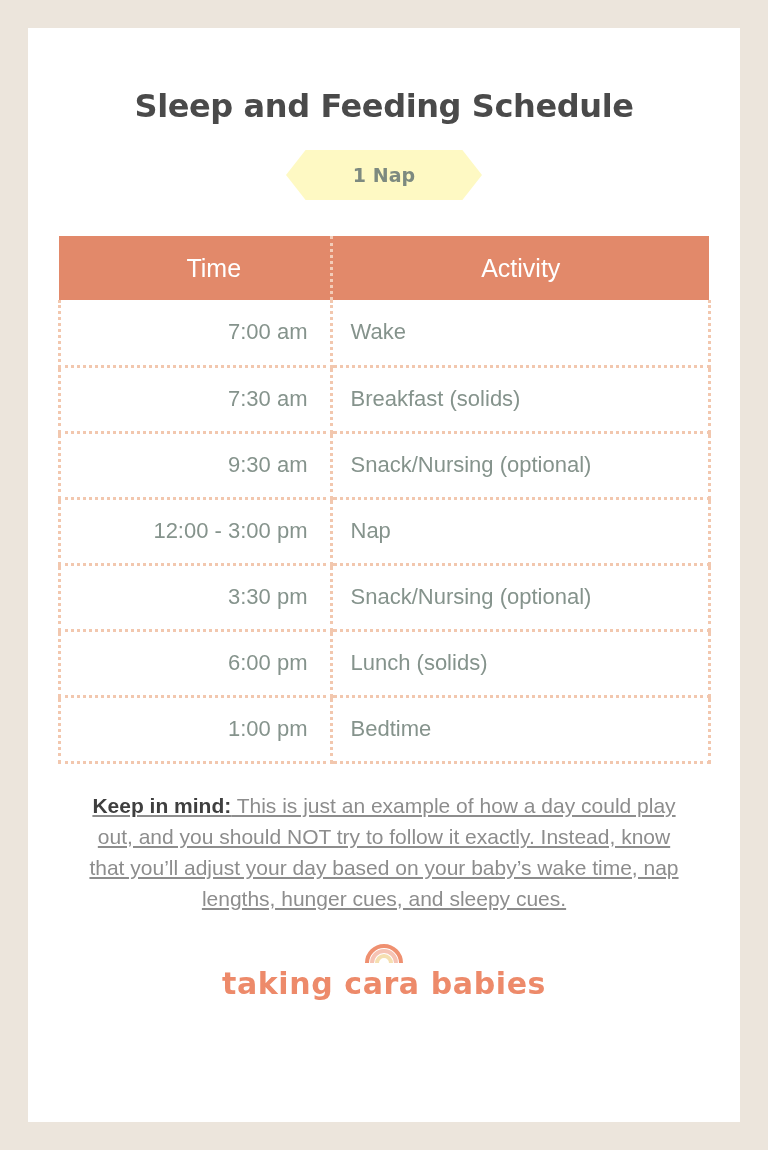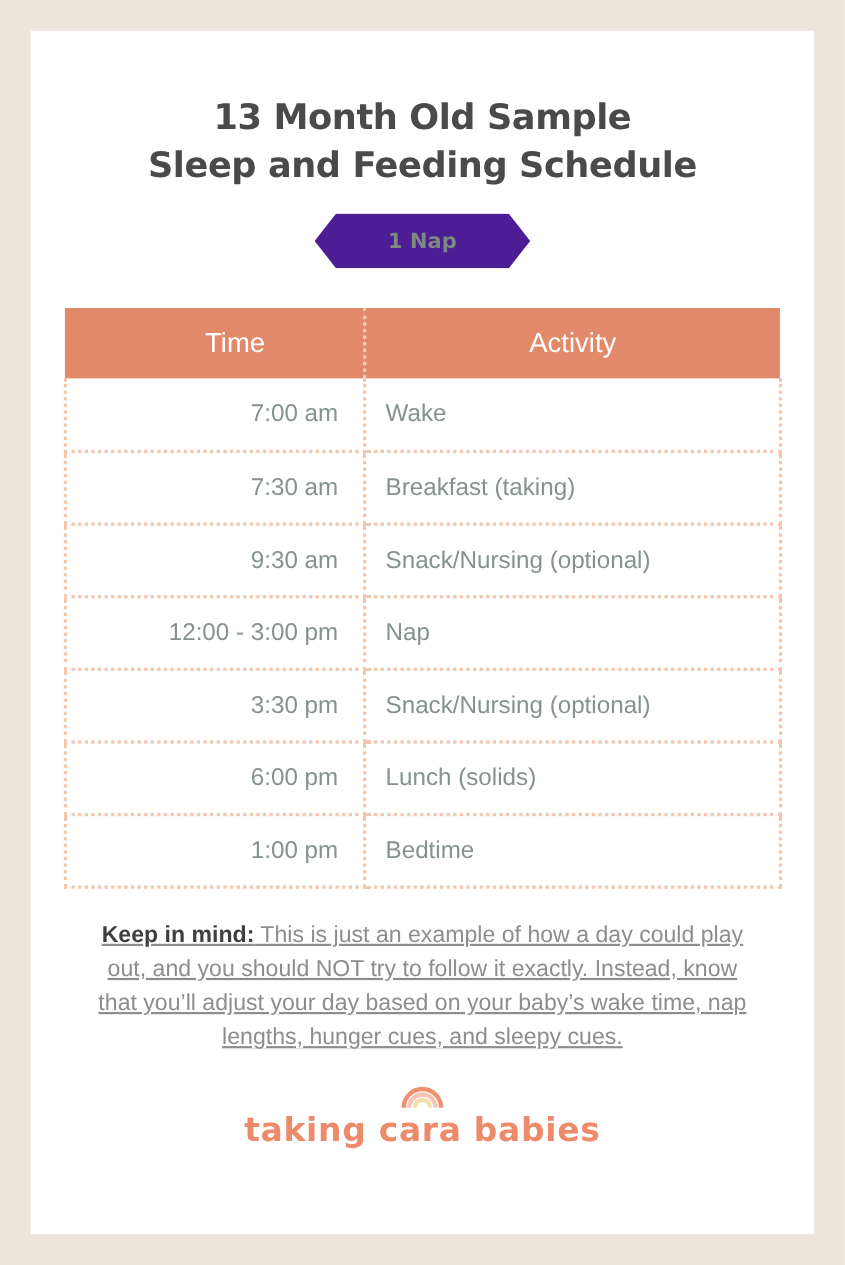--- a/index.html
+++ b/index.html
@@ -44,21 +44,21 @@
   
   .badge-wrap {
     display: flex;
     justify-content: center;
     margin-top: 22px;
   }
   .nap-badge {
     position: relative;
     width: 196px;
     height: 50px;
-    background: #4c1d95;
+    background: #fef9c3;
     -webkit-clip-path: polygon(10% 0%, 90% 0%, 100% 50%, 90% 100%, 10% 100%, 0% 50%);
     clip-path: polygon(10% 0%, 90% 0%, 100% 50%, 90% 100%, 10% 100%, 0% 50%);
     display: flex;
     align-items: center;
     justify-content: center;
   }
   .nap-badge-label {
     font-family: "DejaVu Sans", sans-serif;
     font-weight: bold;
     font-size: 19px;
@@ -146,21 +146,20 @@
     letter-spacing: 0.6px;
     color: #ed8a6a;
   }
 </style>
 </head>
 <body>
 
 <div class="page-frame">
 
   <div class="title-block">
-    <div class="title-line">13 Month Old Sample</div>
     <div class="title-line">Sleep and Feeding Schedule</div>
   </div>
 
   <div class="badge-wrap">
     <div class="nap-badge">
       <span class="nap-badge-label">1 Nap</span>
     </div>
   </div>
 
   <table class="schedule-table">
@@ -174,21 +173,21 @@
         <th class="th-activity">Activity</th>
       </tr>
     </thead>
     <tbody id="schedule-body">
         <tr>
           <td class="cell-time">7:00 am</td>
           <td class="cell-activity">Wake</td>
         </tr>
         <tr>
           <td class="cell-time">7:30 am</td>
-          <td class="cell-activity">Breakfast (taking)</td>
+          <td class="cell-activity">Breakfast (solids)</td>
         </tr>
         <tr>
           <td class="cell-time">9:30 am</td>
           <td class="cell-activity">Snack/Nursing (optional)</td>
         </tr>
         <tr>
           <td class="cell-time">12:00 - 3:00 pm</td>
           <td class="cell-activity">Nap</td>
         </tr>
         <tr>

